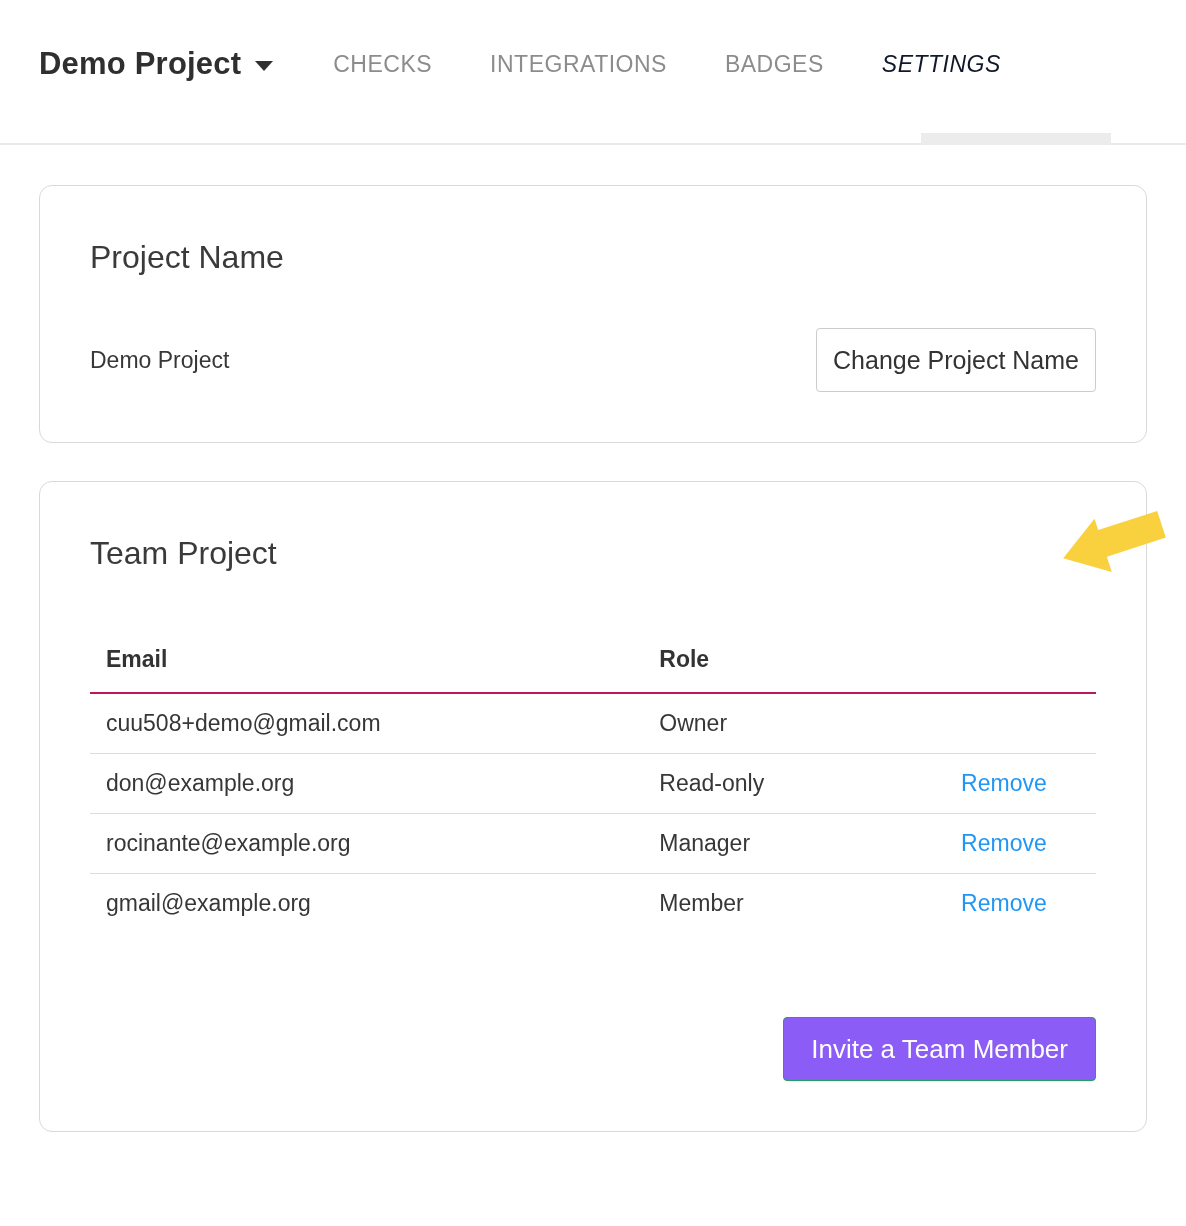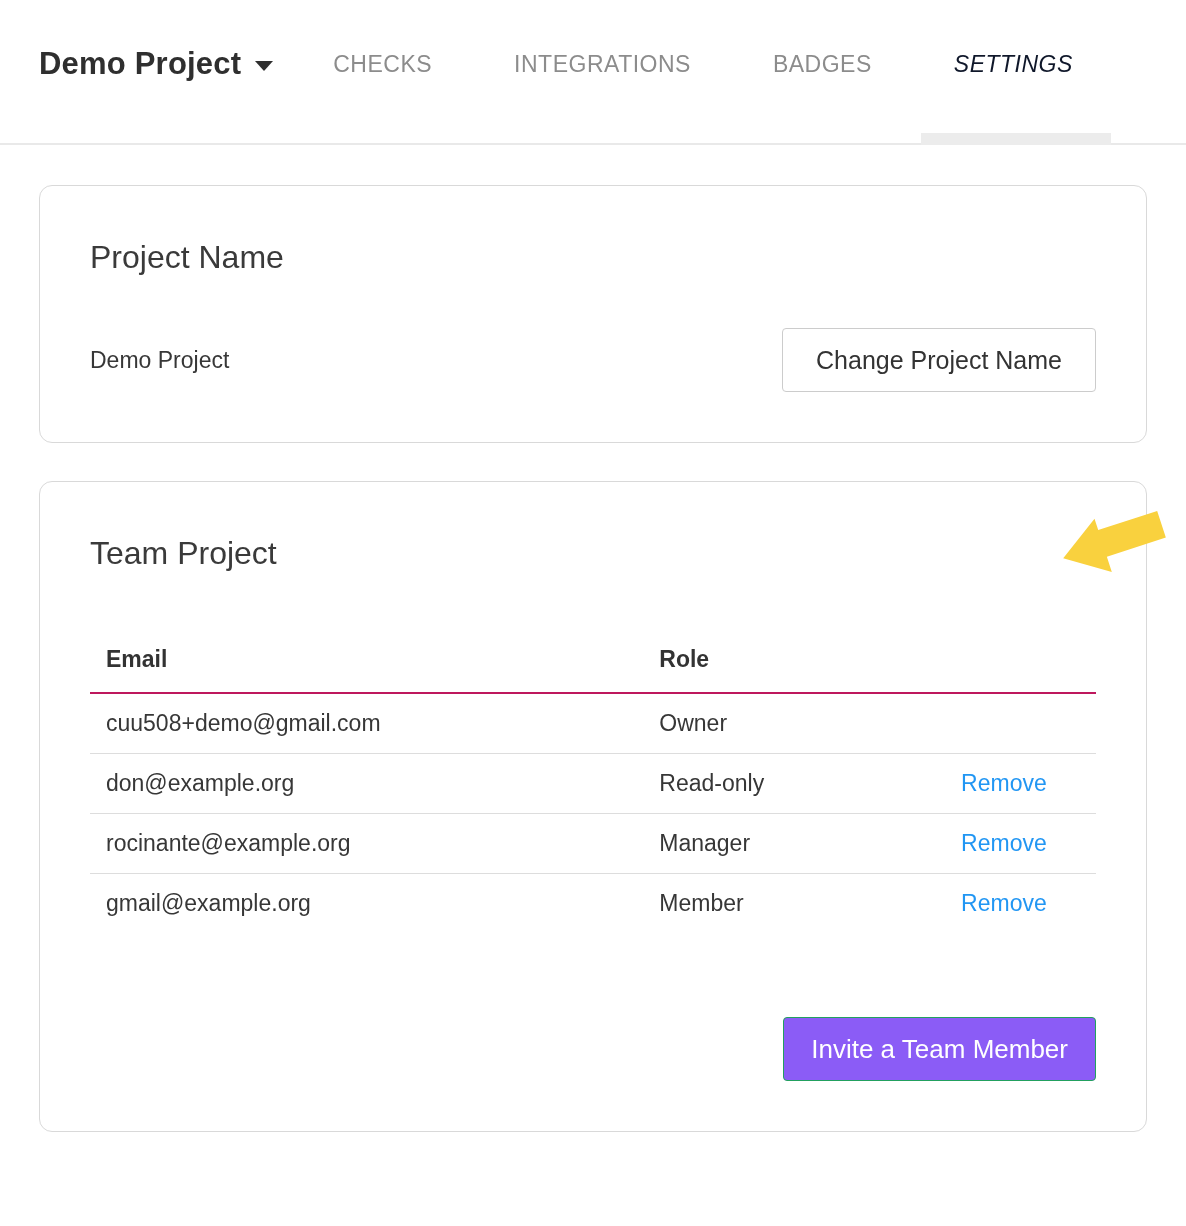--- a/index.html
+++ b/index.html
@@ -42,21 +42,21 @@
   .caret {
     width: 0; height: 0;
     border-left: 9px solid transparent;
     border-right: 9px solid transparent;
     border-top: 10px solid #2f2f2f;
     margin-left: 14px;
     margin-top: 4px;
   }
   .nav {
     display: flex;
-    gap: 82px;
+    gap: 58px;
     margin-left: 60px;
   }
   .nav-item {
     font-size: 23px;
     color: #8c8c8c;
     letter-spacing: 0.5px;
     text-decoration: none;
     cursor: pointer;
     background: none;
     border: none;
@@ -98,21 +98,21 @@
     justify-content: space-between;
   }
   .pn-value { font-size: 23px; color: #373737; }
   .btn-default {
     background: #ffffff;
     border: 1px solid #cccccc;
     border-radius: 4px;
     font-family: "Liberation Sans", sans-serif;
     font-size: 25px;
     color: #333333;
-    padding: 16px 33px;
+    padding: 16px 16px;
     line-height: 30px;
     cursor: pointer;
   }
 
   
   .team-table {
     width: 100%;
     border-collapse: collapse;
     margin-top: 56px;
     font-size: 23px;

